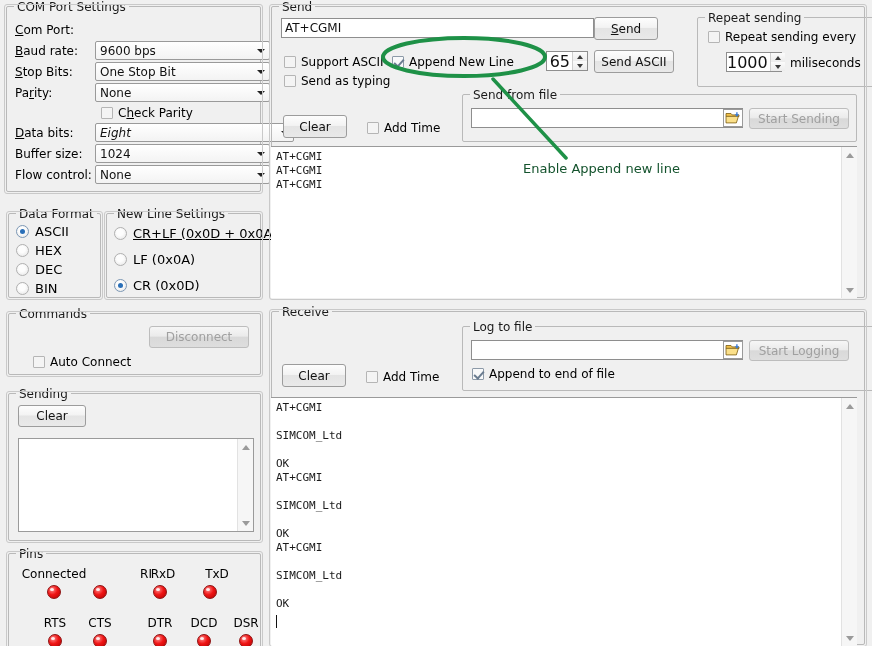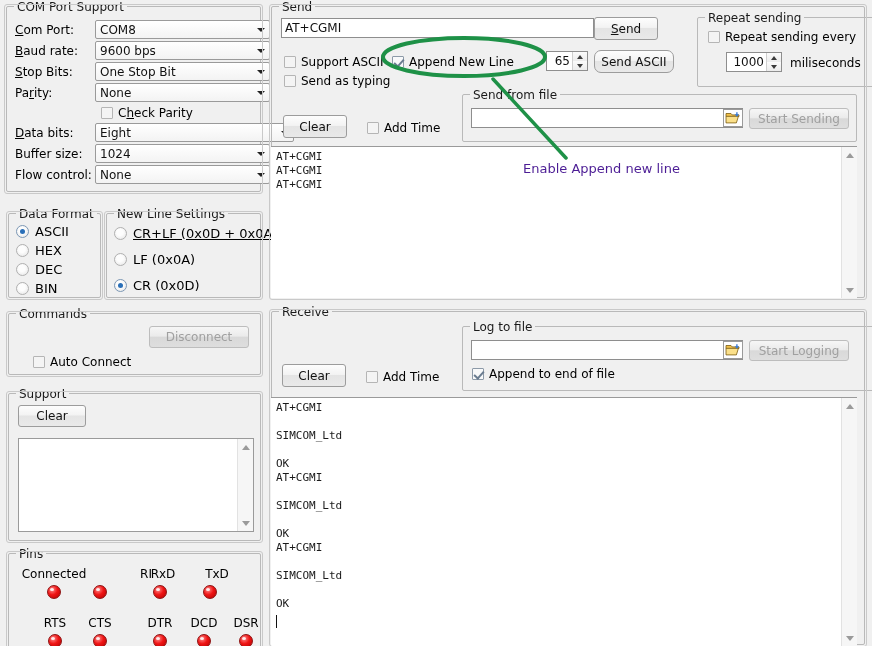--- a/index.html
+++ b/index.html
@@ -103,21 +103,21 @@
     width: 5px; height: 5px; border-radius: 50%; background: #2a6fb8;
   }
 
   
   .spin {
     position: absolute; height: 20px; background: #fff;
     border: 1px solid #8e8e8e; display: flex; align-items: stretch;
   }
   .spin .sval {
     flex: 1; display: flex; align-items: center; justify-content: flex-end;
-    padding-right: 2px; font-size: 12px; color: #111;
+    padding-right: 2px; font-size: 16px; color: #111;
   }
   .spin .sbtns {
     width: 15px; flex: 0 0 15px; display: flex; flex-direction: column;
     border-left: 1px solid #cfcfcf;
   }
   .spin .sbtns span {
     flex: 1; display: flex; align-items: center; justify-content: center;
     background: linear-gradient(#fbfbfb, #ececec);
   }
   .spin .sbtns span i { display: block; width: 0; height: 0; border-left: 3px solid transparent; border-right: 3px solid transparent; }
@@ -166,38 +166,32 @@
   .folderbtn {
     position: absolute; width: 20px; height: 18px;
     background: #fff; border: 1px solid #9a9a9a;
     display: flex; align-items: center; justify-content: center;
   }
 
   
   .anno { position: absolute; left: 0; top: 0; width: 872px; height: 646px; pointer-events: none; }
   .anno-text {
     position: absolute; font-family: "DejaVu Sans", "Liberation Sans", sans-serif;
-    font-size: 13px; color: #4c1d95; white-space: nowrap;
+    font-size: 13px; color: #14532d; white-space: nowrap;
   }
 </style>
 </head>
 <body>
 
 <div id="app">
 
   <div class="group outer2" style="left:6px; top:6px; width:255px; height:186px;">
-    <span class="gtitle">COM Port Support</span>
+    <span class="gtitle">COM Port Settings</span>
 
     <span class="lbl" style="left:8px; top:16px;"><u>C</u>om Port:</span>
-    <div class="combo" style="left:88px; top:13px; width:175px;">
-      <span class="ctext">COM8</span>
-      <span class="carrow">
-          <i></i>
-        </span>
-    </div>
 
     <span class="lbl" style="left:8px; top:37px;"><u>B</u>aud rate:</span>
     <div class="combo" style="left:88px; top:34px; width:175px;">
       <span class="ctext">9600 bps</span>
       <span class="carrow">
           <i></i>
         </span>
     </div>
 
     <span class="lbl" style="left:8px; top:58px;"><u>S</u>top Bits:</span>
@@ -215,21 +209,21 @@
           <i></i>
         </span>
     </div>
 
     <div class="chk" style="left:94px; top:99px;">
       <span class="box"></span>
       <span class="ctxt">C<u>h</u>eck Parity</span>
     </div>
 
     <span class="lbl" style="left:8px; top:119px;"><u>D</u>ata bits:</span>
-    <div class="combo" style="left:88px; top:116px; width:199px;">
+    <div class="combo" style="left:88px; top:116px; width:199px;font-style:italic;">
       <span class="ctext">Eight</span>
       <span class="carrow">
           <i></i>
         </span>
     </div>
 
     <span class="lbl" style="left:8px; top:140px;">Buffer size:</span>
     <div class="combo" style="left:88px; top:137px; width:175px;">
       <span class="ctext">1024</span>
       <span class="carrow">
@@ -287,21 +281,21 @@
     <div class="btn disabled" style="left:140px; top:12px; width:100px; height:22px;">
       <span>Disconnect</span>
     </div>
     <div class="chk" style="left:24px; top:41px;">
       <span class="box"></span>
       <span class="ctxt">Auto Connect</span>
     </div>
   </div>
 
   <div class="group outer2" style="left:8px; top:393px; width:253px; height:148px;">
-    <span class="gtitle">Support</span>
+    <span class="gtitle">Sending</span>
     <div class="btn" style="left:9px; top:11px; width:68px; height:22px;">
       <span>Clear</span>
     </div>
     <div class="pane msgs" style="left:9px; top:44px; width:236px; height:94px;">
       <div class="vsb">
         <span class="arw top">
             <i></i>
           </span>
         <span class="arw bot">
             <i></i>
@@ -363,21 +357,21 @@
       <span class="sval">65</span>
       <span class="sbtns">
         <span class="up">
             <i></i>
           </span>
         <span class="dn">
             <i></i>
           </span>
       </span>
     </div>
-    <div class="btn" style="left:322px; top:43px; width:80px; height:23px;border-radius:7px;">
+    <div class="btn" style="left:322px; top:43px; width:80px; height:23px;">
       <span>Send ASCII</span>
     </div>
 
     <div class="group" style="left:425px; top:10px; width:188px; height:70px;">
       <span class="gtitle">Repeat sending</span>
       <div class="chk" style="left:10px; top:12px;">
         <span class="box"></span>
         <span class="ctxt">Repeat sending every</span>
       </div>
       <div class="spin" style="left:28px; top:34px; width:56px;">

